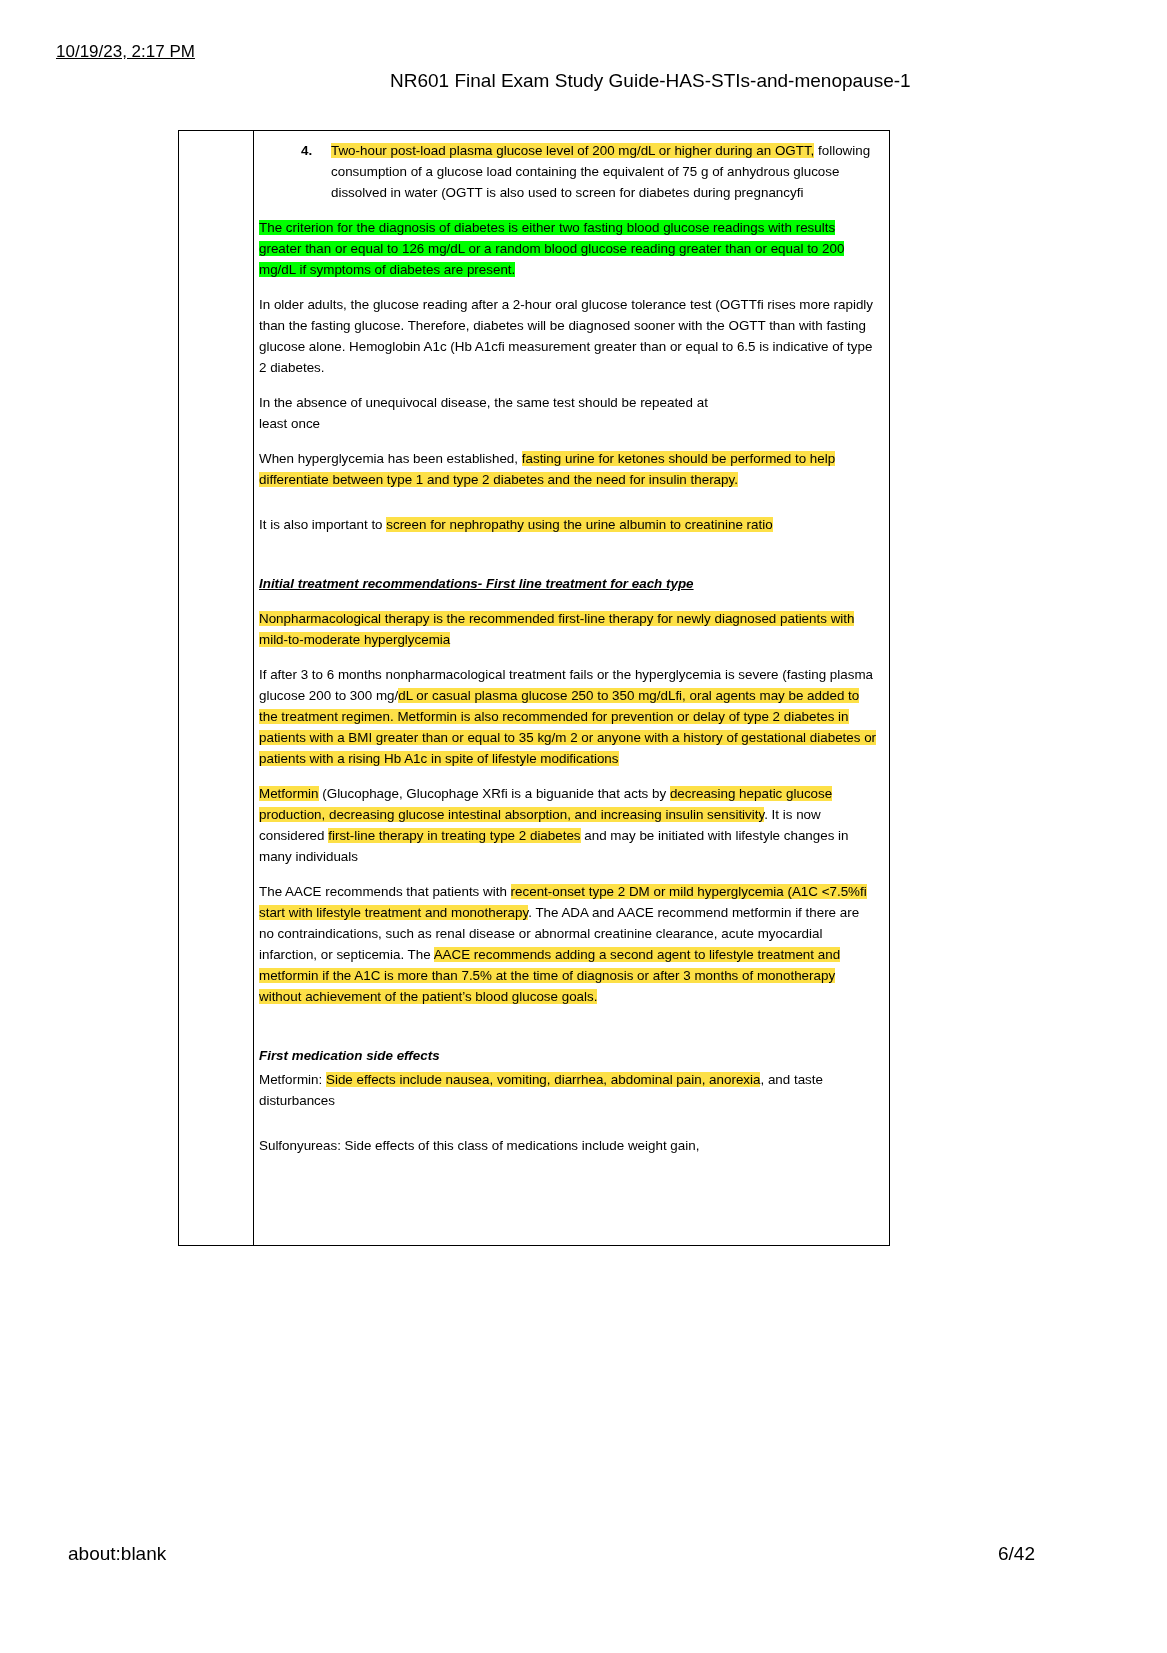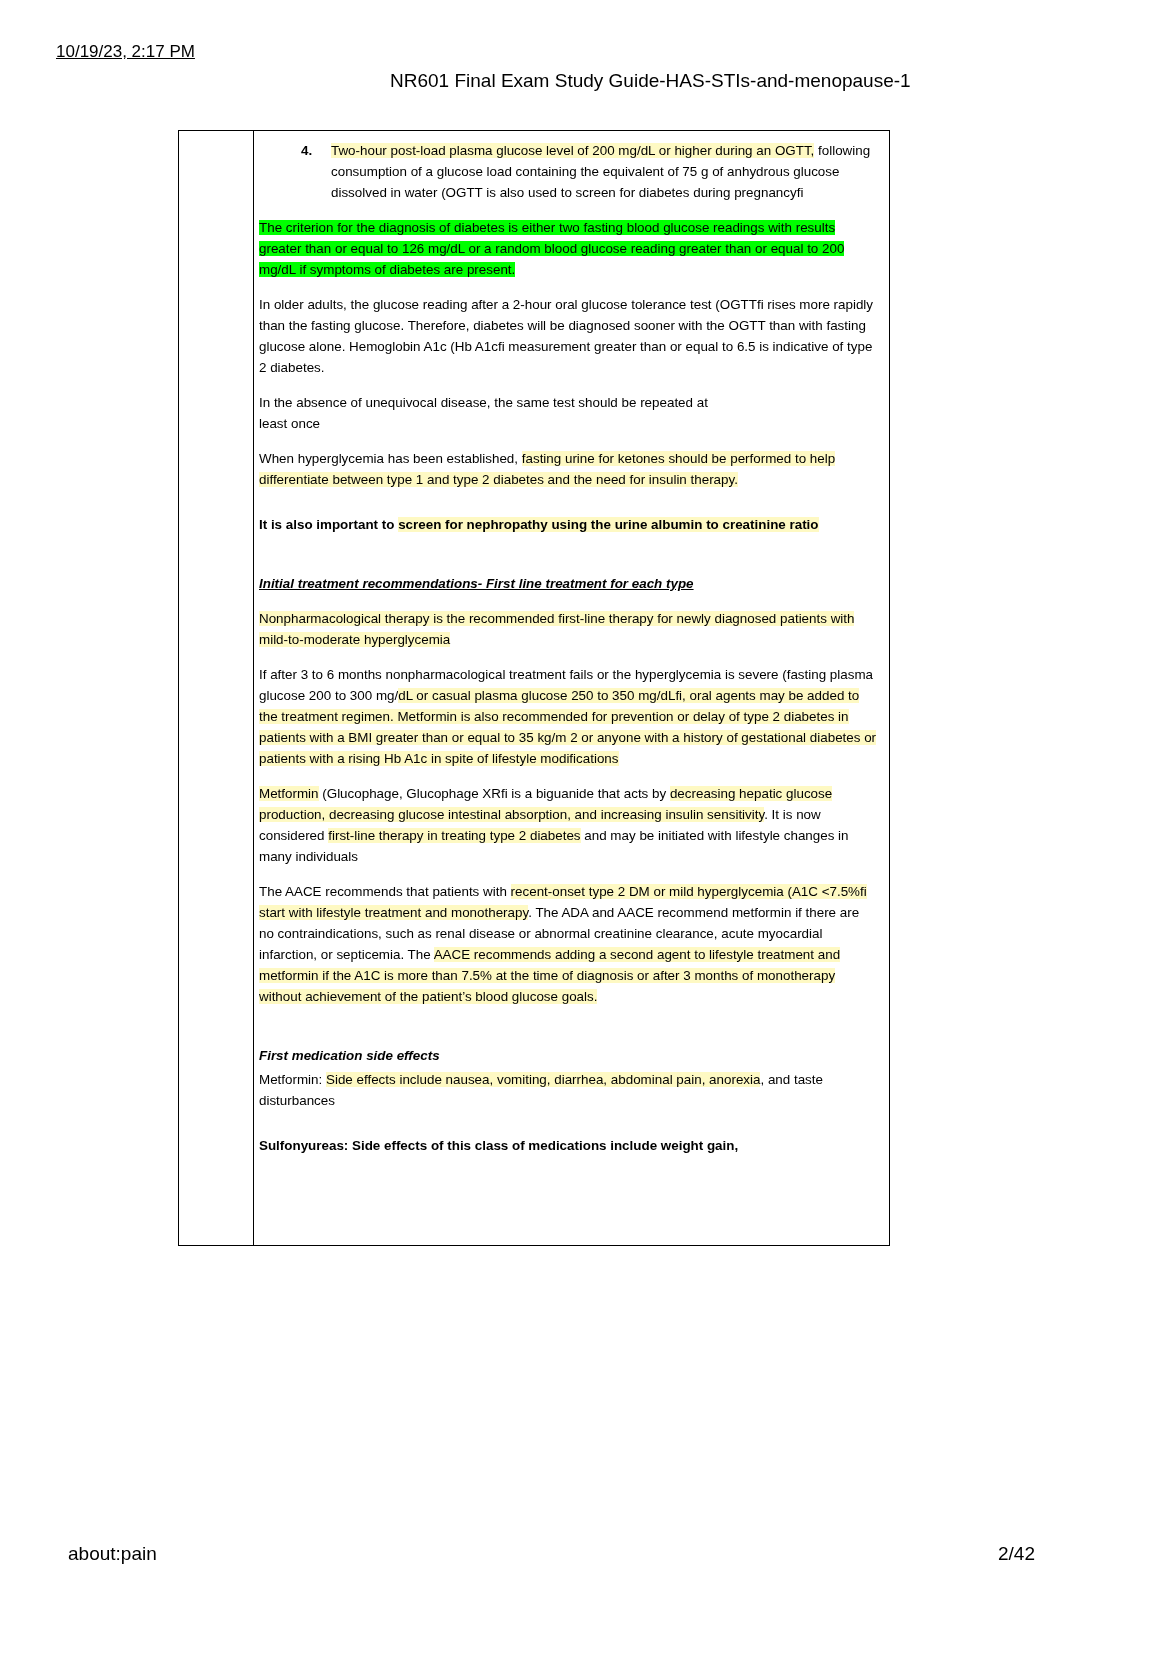--- a/index.html
+++ b/index.html
@@ -21,24 +21,24 @@
   .left-col { width:75px; flex:none; border-right:1px solid #000; }
   .main-col {
     flex:1; padding:9px 12px 0 5px;
     font-size:13.4px; line-height:21px;
   }
 
   .para { margin-bottom:14px; }
   .para.numbered { position:relative; padding-left:72px; }
   .para-number { position:absolute; left:42px; font-weight:bold; }
   .para.gap-large { margin-top:38px; }
-  .para.gap-medium { margin-top:24px;font-weight:bold; }
+  .para.gap-medium { margin-top:24px; }
   .para.tight { margin-bottom:3px; }
 
-  .hl-yellow { background:#fef9c3; }
+  .hl-yellow { background:#fde047; }
   .hl-green  { background:#00ff00; }
   .tc-red    { color:#ff0000; }
   .bold      { font-weight:bold;font-style:italic; }
   .underline { text-decoration:underline; }
 </style>
 </head>
 <body>
 
 <div class="header-date">10/19/23, 2:17 PM</div>
 <div class="header-title">NR601 Final Exam Study Guide-HAS-STIs-and-menopause-1</div>
@@ -56,14 +56,14 @@
       <div class="para"><span class="hl-yellow">Nonpharmacological therapy is the recommended first-line therapy for newly diagnosed patients with mild-to-moderate hyperglycemia</span></div>
       <div class="para"><span>If after 3 to 6 months nonpharmacological treatment fails or the hyperglycemia is severe (fasting plasma glucose 200 to 300 mg/</span><span class="hl-yellow">dL or casual plasma glucose 250 to 350 mg/dLfi, oral agents may be added to the treatment regimen. Metformin is also recommended for prevention or delay of type 2 diabetes in patients with a BMI greater than or equal to 35 kg/m 2 or anyone with a history of gestational diabetes or patients with a rising Hb A1c in spite of lifestyle modifications</span></div>
       <div class="para"><span class="hl-yellow">Metformin</span><span> (Glucophage, Glucophage XRfi is a biguanide that acts by </span><span class="hl-yellow">decreasing hepatic glucose production, decreasing glucose intestinal absorption, and increasing insulin sensitivity</span><span>. It is now considered </span><span class="hl-yellow">first-line therapy in treating type 2 diabetes</span><span> and may be initiated with lifestyle changes in many individuals</span></div>
       <div class="para"><span>The AACE recommends that patients with </span><span class="hl-yellow">recent-onset type 2 DM or mild hyperglycemia (A1C &lt;7.5%fi start with lifestyle treatment and monotherapy</span><span>. The ADA and AACE recommend metformin if there are no contraindications, such as renal disease or abnormal creatinine clearance, acute myocardial infarction, or septicemia. The </span><span class="hl-yellow">AACE recommends adding a second agent to lifestyle treatment and metformin if the A1C is more than 7.5% at the time of diagnosis or after 3 months of monotherapy without achievement of the patient’s blood glucose goals.</span></div>
       <div class="para gap-large tight"><span class="bold">First medication side effects</span></div>
       <div class="para"><span>Metformin: </span><span class="hl-yellow">Side effects include nausea, vomiting, diarrhea, abdominal pain, anorexia</span><span>, and taste disturbances</span></div>
       <div class="para gap-medium"><span>Sulfonyureas: Side effects of this class of medications include weight gain,</span></div>
     </div>
 </div>
 
-<div class="footer-left">about:pain</div>
-<div class="footer-right">2/42</div>
+<div class="footer-left">about:blank</div>
+<div class="footer-right">6/42</div>
 
 </body></html>

